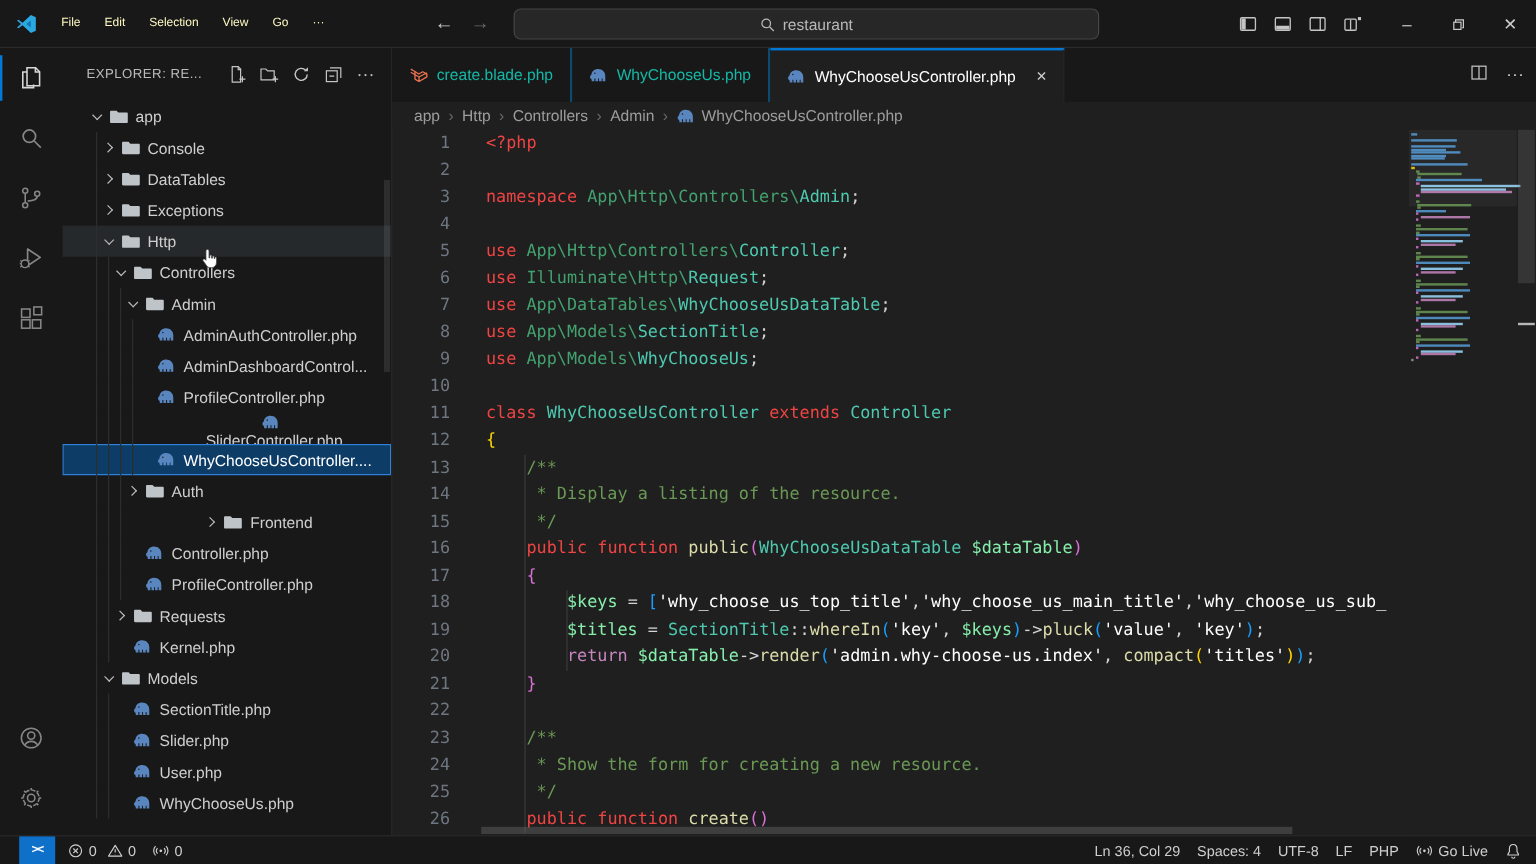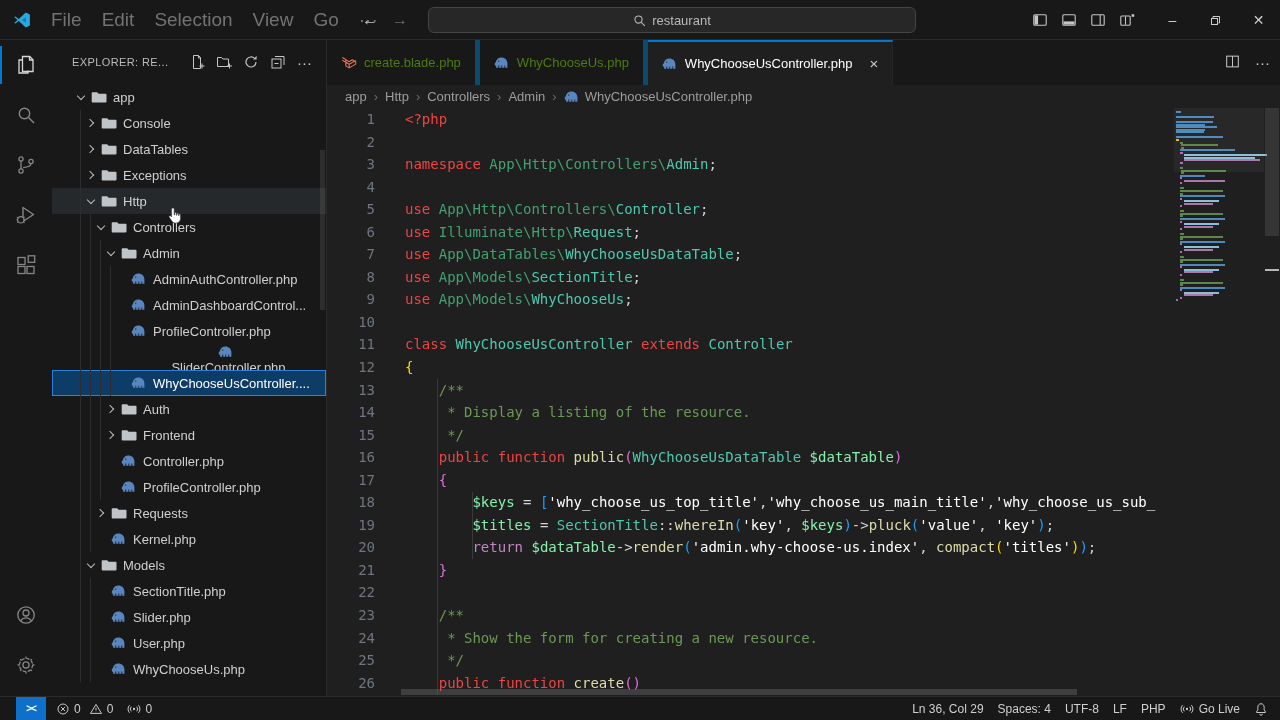--- a/index.html
+++ b/index.html
@@ -4,21 +4,21 @@
 <style>
   html,body{margin:0;padding:0;background:#1f1f1f;width:1280px;height:720px;overflow:hidden;
     font-family:"Liberation Sans",sans-serif;-webkit-font-smoothing:antialiased;}
   *{box-sizing:border-box;}
   #stage{position:relative;width:1280px;height:720px;background:#1f1f1f;}
 
   
   #titlebar{position:absolute;top:0;left:0;width:1280px;height:40px;background:#181818;
     border-bottom:1px solid #2a2a2a;display:flex;align-items:center;color:#cccccc;}
   #vscode-logo{margin:0 10px 0 13px;display:flex;align-items:center;}
-  .menu-item{font-size:19px;color:#737373;padding:0 10px;line-height:40px;cursor:default;}
+  .menu-item{font-size:10px;color:#fef9c3;padding:0 10px;line-height:40px;cursor:default;}
   #nav-arrows{position:absolute;left:362px;top:0;height:40px;display:flex;align-items:center;gap:14px;font-size:16px;}
   #nav-back{color:#cccccc;} #nav-fwd{color:#6a6a6a;}
   #search-box{position:absolute;left:428px;top:7px;width:488px;height:26px;background:#272727;
     border:1px solid #454545;border-radius:6px;display:flex;align-items:center;justify-content:center;
     gap:6px;color:#b8b8b8;font-size:13px;}
   #titlebar-right{position:absolute;right:0;top:0;height:40px;display:flex;align-items:center;}
   .layout-btn{width:29px;height:40px;display:flex;align-items:center;justify-content:center;color:#c5c5c5;}
   .win-btn{width:43px;height:40px;display:flex;align-items:center;justify-content:center;color:#cccccc;font-size:14px;}
   #win-controls{margin-left:10px;display:flex;}
 
@@ -47,22 +47,22 @@
   .chev.down::before{transform:rotate(45deg);left:3px;top:2px;}
   .chev.right::before{transform:rotate(-45deg);left:2px;top:3px;}
   .tico{width:16px;height:16px;flex:0 0 16px;margin-right:6px;display:flex;align-items:center;}
   .fico{color:#bfc4c9;} .phpico{color:#5a86c0;} .laraico{color:#e8734f;}
   #sidebar-scroll{position:absolute;right:1px;top:110px;width:5px;height:160px;background:rgba(121,121,121,.22);}
   #hand-cursor{position:absolute;left:114px;top:166px;z-index:5;}
 
   
   #editor{position:relative;flex:1;height:100%;background:#1f1f1f;border-left:1px solid #2a2a2a;}
   #tabbar{position:relative;height:45px;background:#181818;display:flex;}
-  .tab{height:45px;display:flex;align-items:center;padding:0 14px;font-size:13px;color:#4d7c0f;
-    background:#181818;border-right:5px solid #0c4a6e;gap:7px;}
+  .tab{height:45px;display:flex;align-items:center;padding:0 14px;font-size:13px;color:#14b8a6;
+    background:#181818;border-right:2px solid #0c4a6e;gap:7px;}
   .tab.active{background:#1f1f1f;color:#ffffff;border-top:2px solid #0078d4;border-right:1px solid #252525;}
   .tab-close{margin-left:10px;font-size:15px;color:#cccccc;line-height:1;}
   #editor-actions{position:absolute;right:10px;top:0;height:45px;display:flex;align-items:center;gap:15px;color:#c5c5c5;font-size:15px;}
   #breadcrumbs{height:23px;display:flex;align-items:center;padding-left:18px;font-size:13px;color:#9d9d9d;gap:7px;background:#1f1f1f;}
   .crumb{display:flex;align-items:center;gap:5px;}
   .crumb-sep{color:#6a6a6a;}
 
   #codearea{position:absolute;top:68px;left:0;right:0;height:588px;overflow:hidden;
     font-family:"DejaVu Sans Mono",monospace;font-size:14px;}
   .code-line{height:22.56px;line-height:22.56px;display:flex;white-space:pre;}
@@ -387,21 +387,21 @@
             <span class="tguide" style="left: 38px;"></span>
             <span class="tguide" style="left: 48px;"></span>
             <span class="chev right"></span>
             <span class="tico fico">
               <svg width="16" height="16" viewBox="0 0 16 16">
                 <path fill="currentColor" d="M1.5 3.2h4.6l1.5 1.5h7c.5 0 .9.4.9.9v7c0 .5-.4.9-.9.9h-13c-.5 0-.9-.4-.9-.9V4.1c0-.5.4-.9.8-.9z"></path>
               </svg>
             </span>
             <span class="tlabel">Auth</span>
           </div>
-          <div class="tree-row" style="padding-left: 53px;">
+          <div class="tree-row" style="padding-left: 53px; justify-content: center;">
             <span class="tguide" style="left: 28px;"></span>
             <span class="tguide" style="left: 38px;"></span>
             <span class="tguide" style="left: 48px;"></span>
             <span class="chev right"></span>
             <span class="tico fico">
               <svg width="16" height="16" viewBox="0 0 16 16">
                 <path fill="currentColor" d="M1.5 3.2h4.6l1.5 1.5h7c.5 0 .9.4.9.9v7c0 .5-.4.9-.9.9h-13c-.5 0-.9-.4-.9-.9V4.1c0-.5.4-.9.8-.9z"></path>
               </svg>
             </span>
             <span class="tlabel">Frontend</span>

